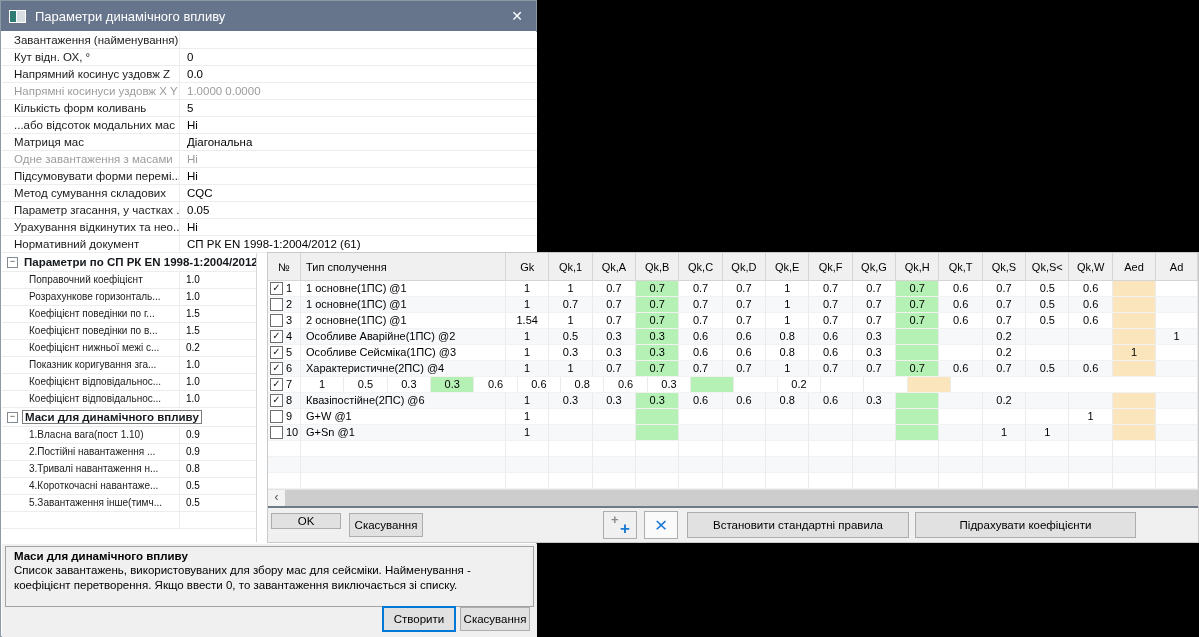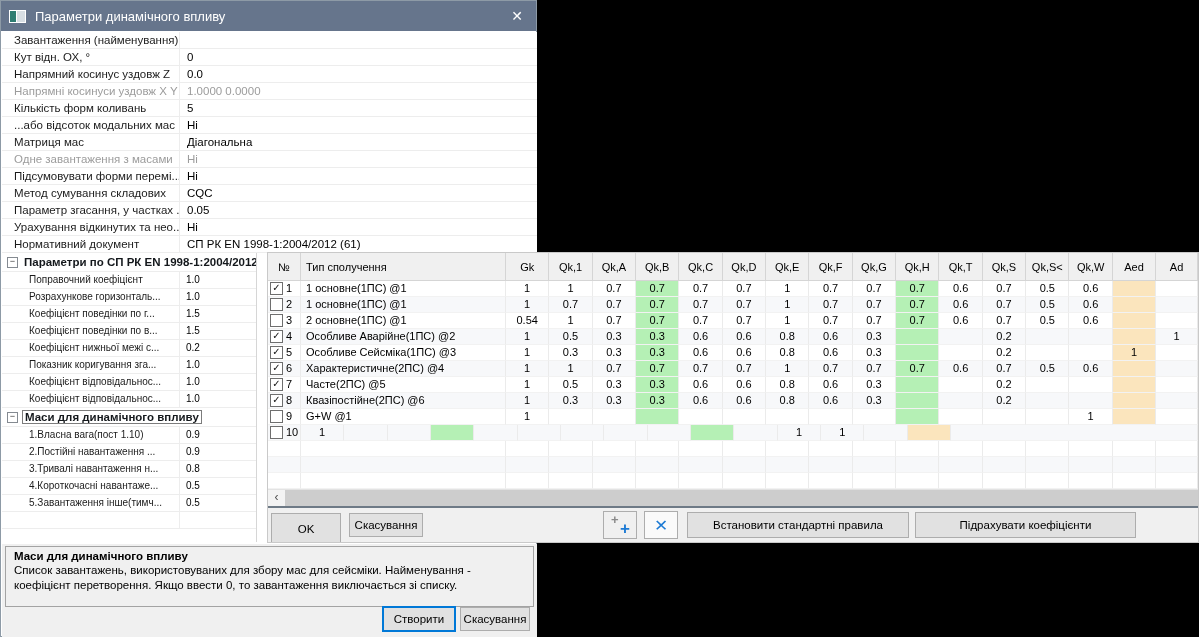--- a/index.html
+++ b/index.html
@@ -59,21 +59,21 @@
   .td.num{display:flex;align-items:center;padding-left:2px;}
   .td.green{background:#b5f0b5;}
   .td.orange{background:#fbe5bd;}
   .cb{width:11px;height:11px;border:1px solid #6e6e6e;background:#fff;margin-right:3px;flex-shrink:0;
       font-size:10px;line-height:10px;text-align:center;color:#111;}
   .scrollbar{height:17px;display:flex;background:#f0f0f0;border-top:1px solid #e3e3e3;box-sizing:border-box;}
   .scroll-btn{width:17px;background:#f3f3f3;color:#505050;font-size:12px;line-height:15px;text-align:center;}
   .scroll-thumb{flex:1;background:#cdcdcd;}
   .panel-sep{height:2px;background:#6e7a86;}
   .btnrow{height:34px;background:#f0f0f0;position:relative;}
-  .btn-ok{position:absolute;left:3px;top:5px;width:70px;height:32px;}
+  .btn-ok{position:absolute;left:3px;top:5px;width:70px;height:16px;}
   .btn-cancel{position:absolute;left:81px;top:5px;width:74px;height:24px;}
   .btn-add{position:absolute;left:335px;top:3px;width:34px;height:28px;background:#f0f0f0;}
   .btn-del{position:absolute;left:376px;top:3px;width:34px;height:28px;background:#fafafa;}
   .btn-std{position:absolute;left:419px;top:4px;width:222px;height:26px;}
   .btn-calc{position:absolute;left:647px;top:4px;width:221px;height:26px;}
   .add-glyph{position:relative;width:100%;height:100%;}
   .plus-gray{position:absolute;left:7px;top:0px;color:#8a8a8a;font-weight:bold;font-size:13px;}
   .plus-blue{position:absolute;right:6px;bottom:-1px;color:#1c7ad4;font-weight:bold;font-size:17px;}
   .x-glyph{color:#1c7ad4;font-size:17px;font-weight:bold;transform:scaleY(0.95);}
 </style>
@@ -285,21 +285,21 @@
         <div class="td" style="width: 43.35px;">0.6</div>
         <div class="td orange" style="width: 43.35px;"></div>
         <div class="td" style="flex: 1 1 0%;"></div>
       </div>
       <div class="tr">
         <div class="td num" style="width: 33px;">
           <div class="cb"></div>
           <span>3</span>
         </div>
         <div class="td name" style="width: 205px;">2 основне(1ПС) @1</div>
-        <div class="td" style="width: 43.35px;">0.54</div>
+        <div class="td" style="width: 43.35px;">1.54</div>
         <div class="td" style="width: 43.35px;">1</div>
         <div class="td" style="width: 43.35px;">0.7</div>
         <div class="td green" style="width: 43.35px;">0.7</div>
         <div class="td" style="width: 43.35px;">0.7</div>
         <div class="td" style="width: 43.35px;">0.7</div>
         <div class="td" style="width: 43.35px;">1</div>
         <div class="td" style="width: 43.35px;">0.7</div>
         <div class="td" style="width: 43.35px;">0.7</div>
         <div class="td green" style="width: 43.35px;">0.7</div>
         <div class="td" style="width: 43.35px;">0.6</div>
@@ -376,21 +376,20 @@
         <div class="td" style="width: 43.35px;">0.5</div>
         <div class="td" style="width: 43.35px;">0.6</div>
         <div class="td orange" style="width: 43.35px;"></div>
         <div class="td" style="flex: 1 1 0%;"></div>
       </div>
       <div class="tr">
         <div class="td num" style="width: 33px;">
           <div class="cb">✓</div>
           <span>7</span>
         </div>
-        <div class="td name" style="width: 205px;">Часте(2ПС) @5</div>
         <div class="td" style="width: 43.35px;">1</div>
         <div class="td" style="width: 43.35px;">0.5</div>
         <div class="td" style="width: 43.35px;">0.3</div>
         <div class="td green" style="width: 43.35px;">0.3</div>
         <div class="td" style="width: 43.35px;">0.6</div>
         <div class="td" style="width: 43.35px;">0.6</div>
         <div class="td" style="width: 43.35px;">0.8</div>
         <div class="td" style="width: 43.35px;">0.6</div>
         <div class="td" style="width: 43.35px;">0.3</div>
         <div class="td green" style="width: 43.35px;"></div>
@@ -445,20 +444,21 @@
         <div class="td" style="width: 43.35px;"></div>
         <div class="td" style="width: 43.35px;">1</div>
         <div class="td orange" style="width: 43.35px;"></div>
         <div class="td" style="flex: 1 1 0%;"></div>
       </div>
       <div class="tr alt">
         <div class="td num" style="width: 33px;">
           <div class="cb"></div>
           <span>10</span>
         </div>
+        <div class="td name" style="width: 205px;">G+Sn @1</div>
         <div class="td" style="width: 43.35px;">1</div>
         <div class="td" style="width: 43.35px;"></div>
         <div class="td" style="width: 43.35px;"></div>
         <div class="td green" style="width: 43.35px;"></div>
         <div class="td" style="width: 43.35px;"></div>
         <div class="td" style="width: 43.35px;"></div>
         <div class="td" style="width: 43.35px;"></div>
         <div class="td" style="width: 43.35px;"></div>
         <div class="td" style="width: 43.35px;"></div>
         <div class="td green" style="width: 43.35px;"></div>

